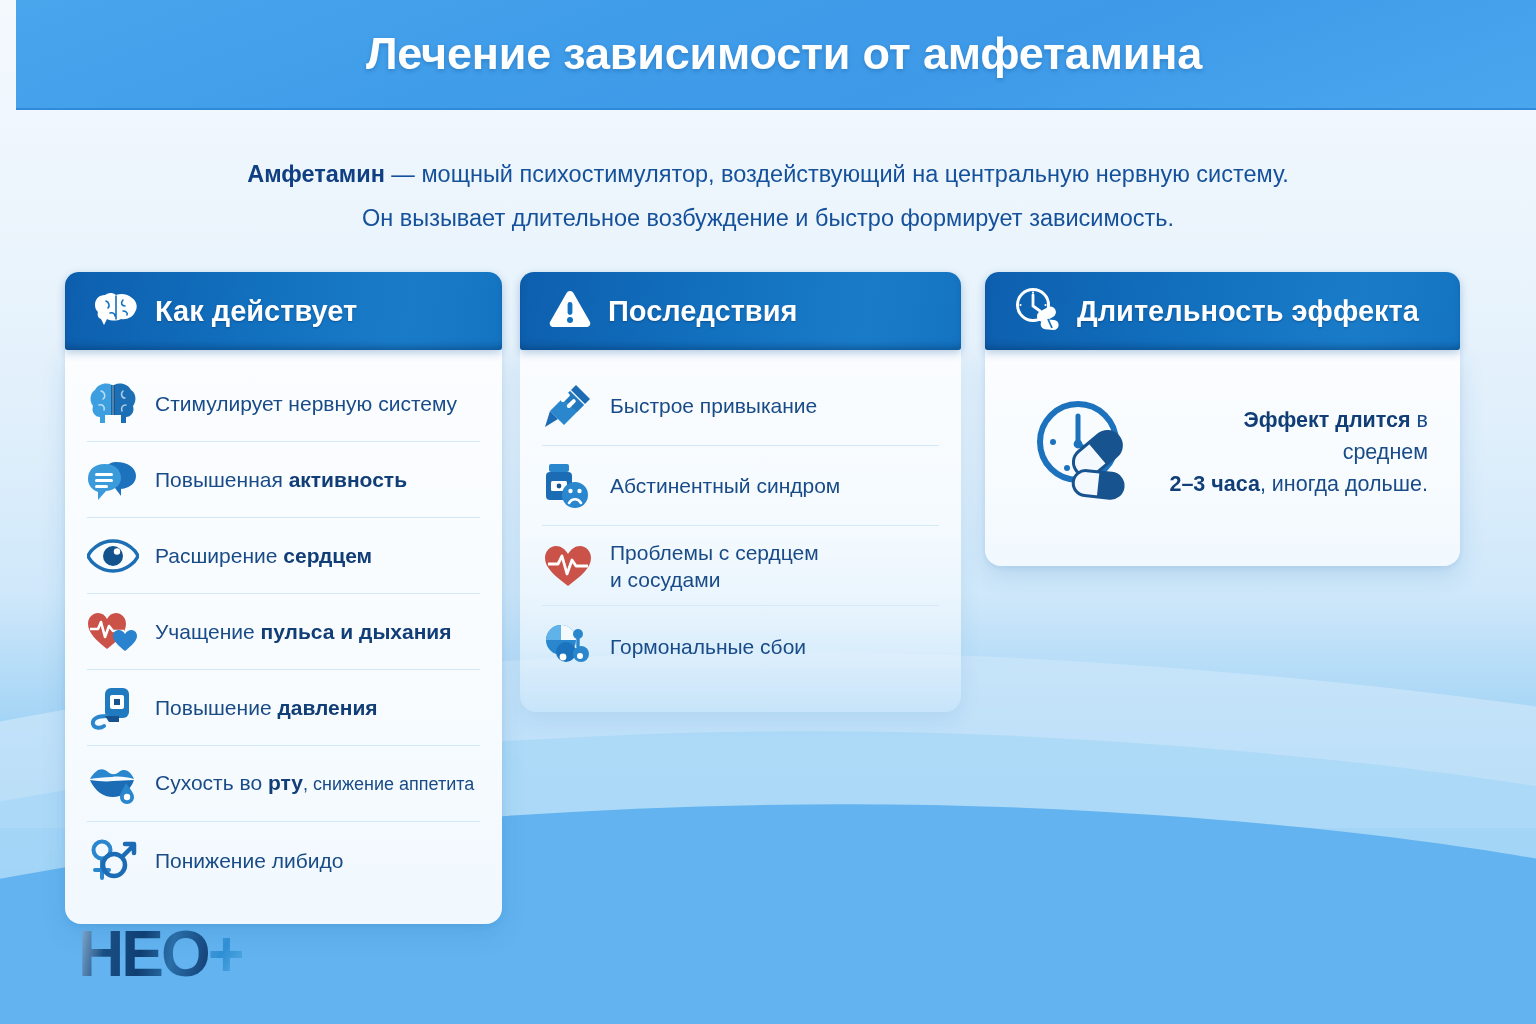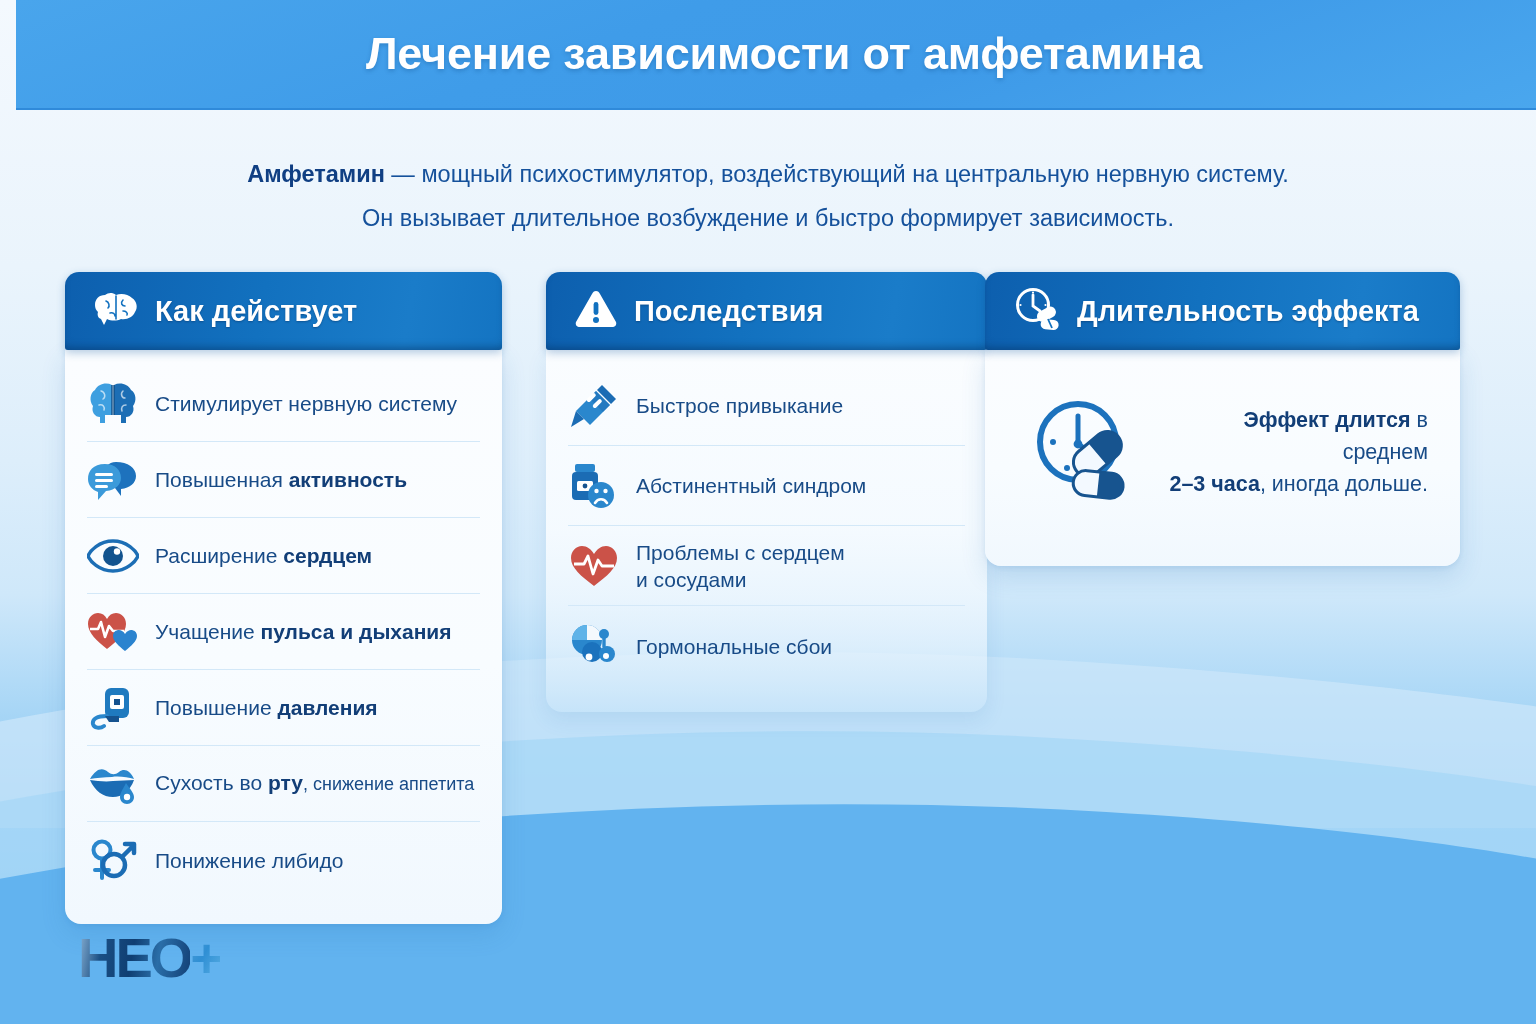--- a/index.html
+++ b/index.html
@@ -73,21 +73,21 @@
 
   
   .cards { position: absolute; left: 0; top: 272px; width: 1536px; height: 700px; }
 
   .card {
     position: absolute;
     border-radius: 16px;
     overflow: visible;
   }
   .card-1 { left: 65px;  width: 437px; }
-  .card-2 { left: 546px; width: 441px; }
+  .card-2 { left: 520px; width: 441px; }
   .card-3 { left: 985px; width: 475px; }
 
   .card-body {
     position: relative;
     border-bottom-left-radius: 16px;
     border-bottom-right-radius: 16px;
     background: linear-gradient(180deg, #fbfdff 0%, #f8fcff 55%, #f1f8fe 100%);
     box-shadow: 0 10px 24px rgba(40,110,180,0.16), 0 2px 5px rgba(40,110,180,0.10);
     padding: 16px 22px 26px 22px;
   }
@@ -156,21 +156,21 @@
     font-size: 21.5px;
     line-height: 32px;
     text-align: right;
   }
   .duration-text b { font-weight: bold; color: #123e77; }
 
   
   .logo {
     position: absolute;
     left: 78px; bottom: 38px;
-    font-size: 56px;
+    font-size: 64px;
     font-weight: bold;
     letter-spacing: -3px;
     line-height: 1;
     display: flex;
     align-items: center;
   }
   .logo .word {
     background: linear-gradient(100deg, #8fb6d8 0%, #1a4f84 22%, #0f3e72 48%, #2a6ea8 70%, #123f75 100%);
     -webkit-background-clip: text;
     background-clip: text;

